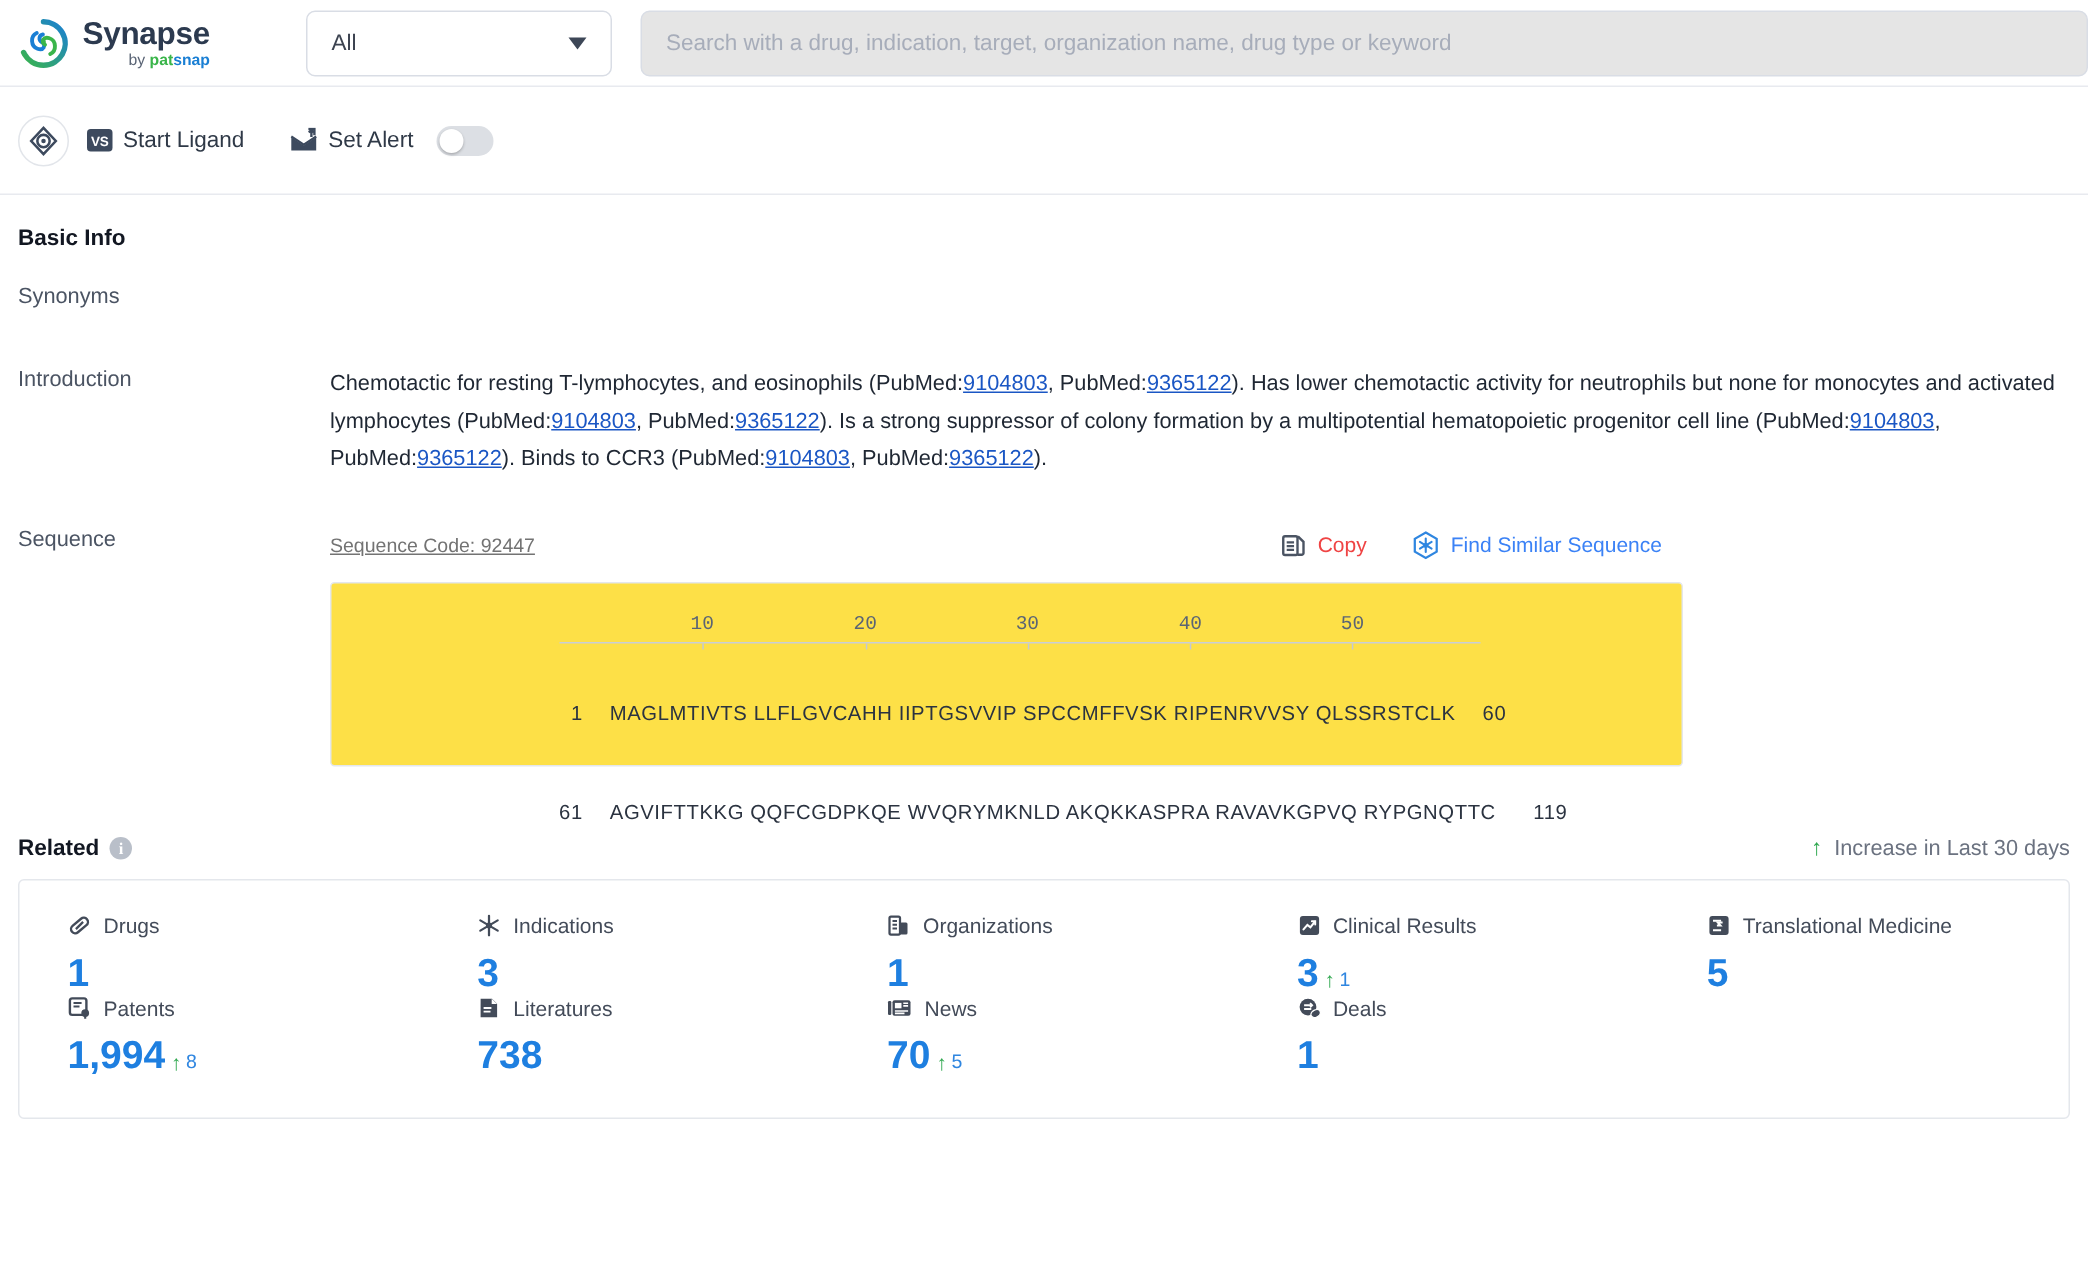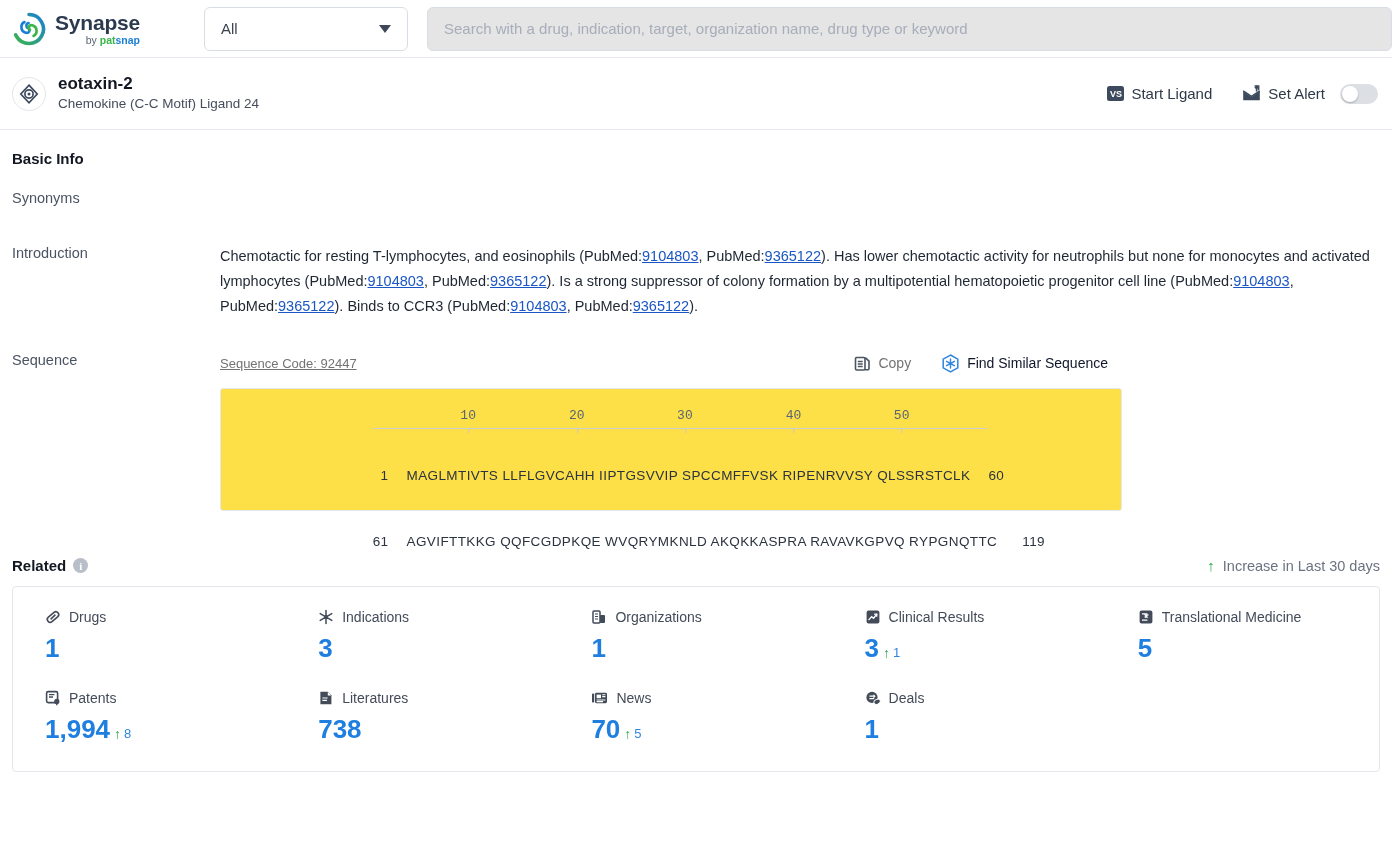--- a/index.html
+++ b/index.html
@@ -124,22 +124,22 @@
   .info-value { flex: 1; font-size: 14.5px; color: #1f2733; line-height: 25px; }
   .sep { color: #1f2733; }
   .pm-link { color: #1a56c4; text-decoration: underline; cursor: pointer; }
   .more-syn { color: #1a73e8; cursor: pointer; }
 
   
   .seq-head { display: flex; align-items: center; }
   .seq-code { font-size: 13px; color: #737373; cursor: pointer; text-decoration: underline; }
   .seq-tools { margin-left: auto; display: flex; align-items: center; gap: 30px; padding-right: 272px; }
   .seq-tool { display: flex; align-items: center; gap: 7px; font-size: 14px; cursor: pointer; }
-  .seq-tool.copy { color: #737373; }
-  .seq-tool.similar { color: #0f172a; }
+  .seq-tool.copy { color: #ef4444; }
+  .seq-tool.similar { color: #3b82f6; }
 
   .seq-box {
     margin-top: 12px;
     border: 1px solid #e4e7ec; border-radius: 3px;
     background: #fde047;
     height: 123px;
     padding: 14px 16px 0 0;
     position: relative;
     width: 902px;
   }
@@ -199,21 +199,20 @@
 
   .related-card {
     margin-top: 12px;
     border: 1px solid #e4e7ec; border-radius: 4px;
     padding: 22px 0 26px 0;
     width: 1368px;
   }
   .stats-grid {
     display: grid;
     grid-template-columns: repeat(5, 1fr);
-    row-gap: 26px;
   }
   .stat { padding-left: 32px; }
   .stat-head {
     display: flex; align-items: center; gap: 8px;
     font-size: 14px; color: #434b59;
   }
   .stat-val {
     margin-top: 8px;
     font-size: 26px; font-weight: 700; color: #1e7fe0;
     display: flex; align-items: baseline; gap: 4px;
@@ -264,24 +263,20 @@
 </div>
 
 <div class="entity-bar">
   <span class="entity-icon">
     <svg width="22" height="22" viewBox="0 0 22 22">
       <path d="M11 2.2 L19.2 11 L11 19.8 L2.8 11 Z" fill="none" stroke="#3d4a5e" stroke-width="1.7"></path>
       <circle cx="11" cy="11" r="4.1" fill="none" stroke="#3d4a5e" stroke-width="1.7"></circle>
       <circle cx="11" cy="11" r="1.5" fill="#3d4a5e"></circle>
     </svg>
   </span>
-  <div class="entity-names">
-    <div class="entity-title">eotaxin-2</div>
-    <div class="entity-sub">Chemokine (C-C Motif) Ligand 24</div>
-  </div>
   <div class="entity-actions">
     <div class="action">
       <span class="vs-badge">VS</span>
       <span>Start Ligand</span>
     </div>
     <div class="action">
       <span>
         <svg width="19" height="17" viewBox="0 0 19 17">
           <path d="M1.2 6.5 L9.5 12 L17.8 6.5 L17.8 15.3 L1.2 15.3 Z" fill="#3d4a5e"></path>
           <path d="M1.2 6.0 L9.5 11.4 L17.8 6.0" fill="none" stroke="#3d4a5e" stroke-width="1.5"></path>

